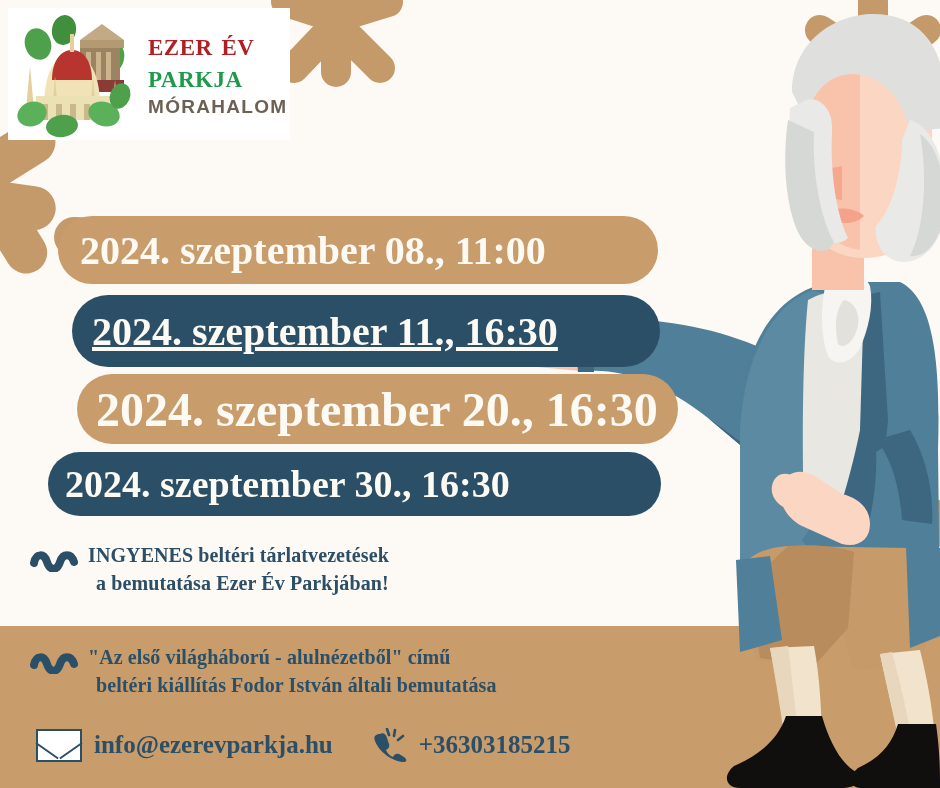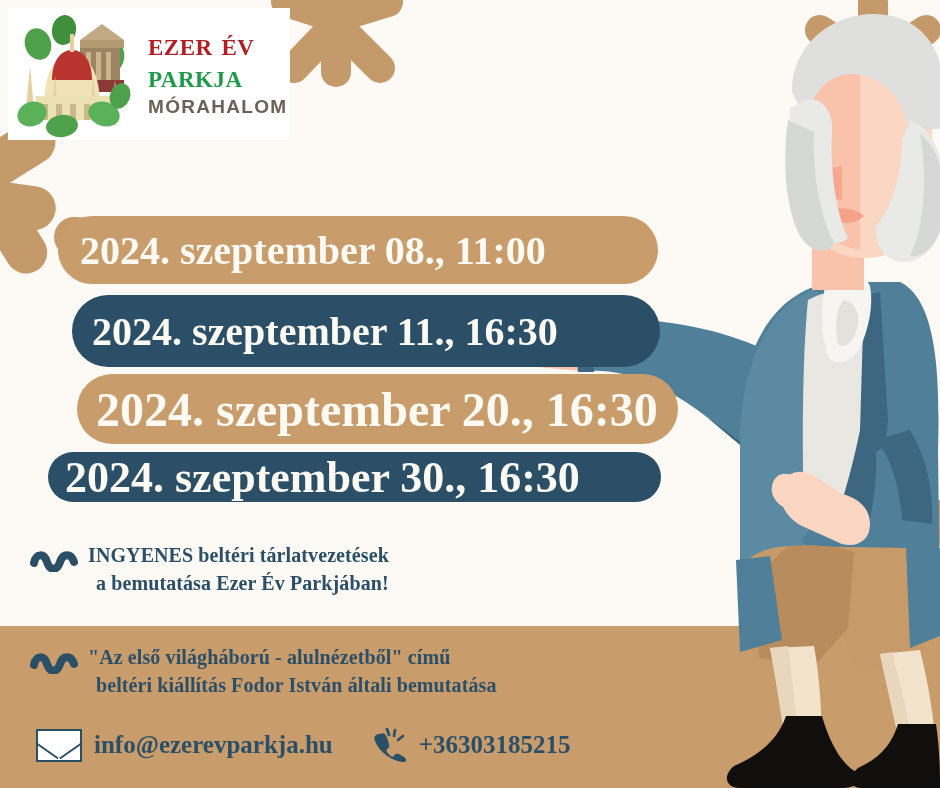--- a/index.html
+++ b/index.html
@@ -114,23 +114,23 @@
     font-family: "Liberation Serif", "DejaVu Serif", serif;
     font-weight: bold;
     white-space: nowrap;
     z-index: 20;
     box-sizing: border-box;
   }
   .banner-tan  { background: #c99c6c; }
   .banner-navy { background: #2b4f66; }
 
   .b1 { left: 58px;  top: 216px; width: 600px; height: 68px; font-size: 40px; padding-left: 22px; }
-  .b2 { left: 72px;  top: 295px; width: 588px; height: 72px; font-size: 40px; padding-left: 20px; }
+  .b2 { left: 72px;  top: 295px; width: 588px; height: 72px; font-size: 40px; padding-left: 20px; text-decoration: underline; }
   .b3 { left: 77px;  top: 374px; width: 601px; height: 70px; font-size: 48px; padding-left: 19px; }
-  .b4 { left: 48px;  top: 452px; width: 613px; height: 50px; font-size: 44px; padding-left: 17px; }
+  .b4 { left: 48px;  top: 452px; width: 613px; height: 64px; font-size: 38px; padding-left: 17px; }
 
   
   .txtblock {
     position: absolute;
     z-index: 20;
     color: #2b4f66;
     font-family: "Liberation Serif", "DejaVu Serif", serif;
     font-weight: bold;
   }
   .tb1 { left: 30px; top: 542px; }

